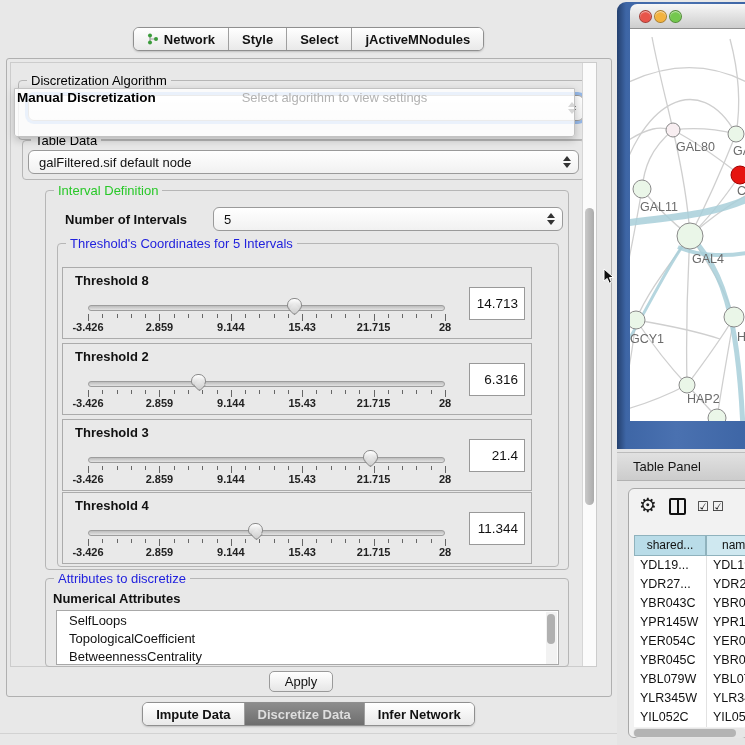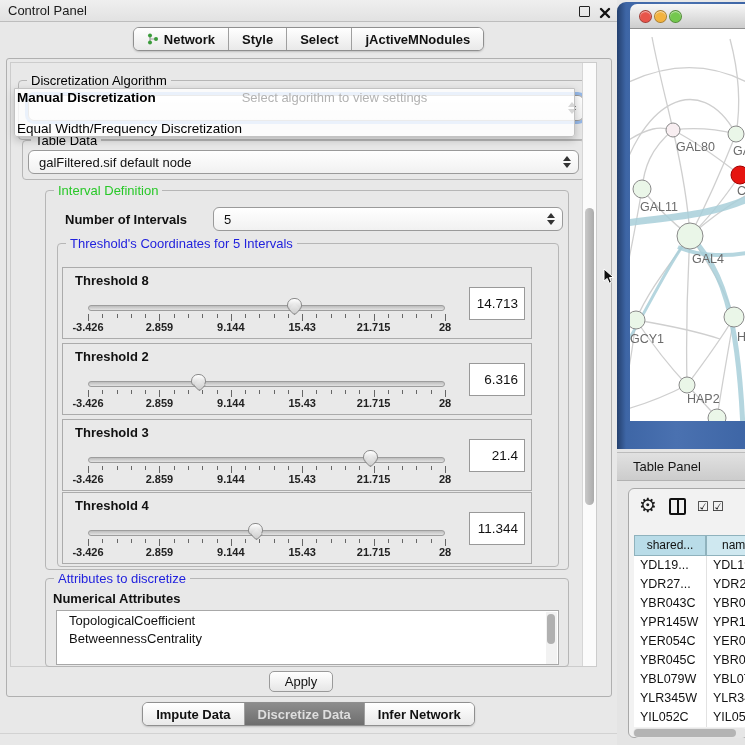--- a/index.html
+++ b/index.html
@@ -149,29 +149,20 @@
   #tp-hscroll .hthumb { position:absolute; left:1px; top:1px; width:102px; height:8px;
     background:#b4b4b4; border-radius:4px; }
 
   #cursor { position:absolute; left:603px; top:268px; z-index:120; }
 </style>
 </head>
 <body>
 
 <div id="app">
 
-  <div id="titlebar">
-    <span id="cp-title">Control Panel</span>
-    <span id="float-icon"></span>
-    <span id="close-icon">
-      <svg width="12" height="12" viewBox="0 0 12 12">
-          <path d="M2 2 L10 10 M10 2 L2 10" stroke="#111" stroke-width="2.4" stroke-linecap="round"></path>
-        </svg>
-    </span>
-  </div>
 
   <div id="top-tabs" class="tabs-row">
     <div class="seg-group" id="top-seg">
         <div class="seg">
           <span class="tab-icon">
             <svg width="12" height="14" viewBox="0 0 12 14">
               <path d="M3 3.5 L3 10.5 M3 7 L9 7" stroke="#9c9c9c" stroke-width="1.2" fill="none"></path>
               <circle cx="3" cy="3.5" r="2" fill="#3a9b3a"></circle>
               <circle cx="3" cy="10.5" r="2" fill="#3a9b3a"></circle>
               <circle cx="9" cy="7" r="2" fill="#3a9b3a"></circle>
@@ -399,36 +390,36 @@
           <span style="left: 100%;">28</span>
         </div>
         <div class="th-value">11.344</div>
       </div>
     </div>
 
   <div class="groupbox" id="group-attr">
     <span class="group-label">Attributes to discretize</span>
     <span id="attr-sublabel">Numerical Attributes</span>
     <div id="attr-list">
+      <div class="attr-item">SelfLoops</div>
         <div class="attr-item">TopologicalCoefficient</div>
         <div class="attr-item">BetweennessCentrality</div>
         <div id="attr-scroll">
           <div class="athumb"></div>
         </div>
     </div>
   </div>
 
   <div id="vscroll">
       <div class="vthumb"></div>
     </div>
 
   <div id="algo-popup">
     <span class="pp-placeholder">Select algorithm to view settings</span>
     <span class="pp-item b" style="top:1px">Manual Discretization</span>
-    <span class="pp-item" style="top:32px">Equal Width/Frequency Discretization</span>
   </div>
 
   <div id="apply-btn">Apply</div>
   <div id="below-line"></div>
 
   <div id="bottom-tabs" class="tabs-row">
     <div class="seg-group" id="bottom-seg">
         <div class="seg">
           <span>Impute Data</span>
         </div>

